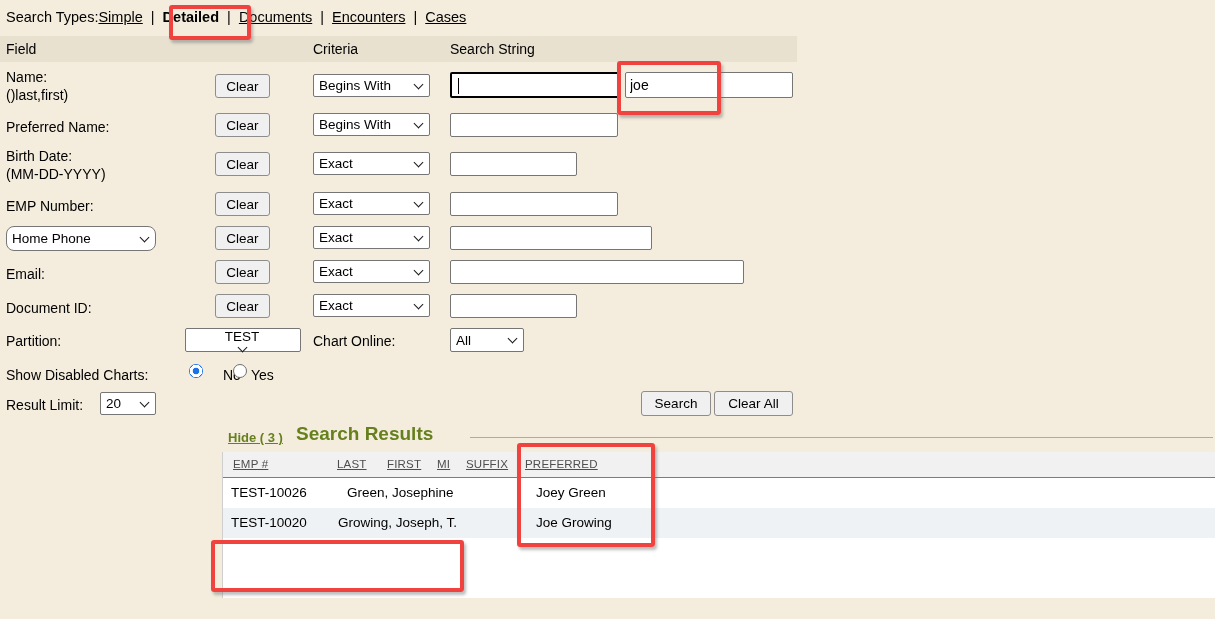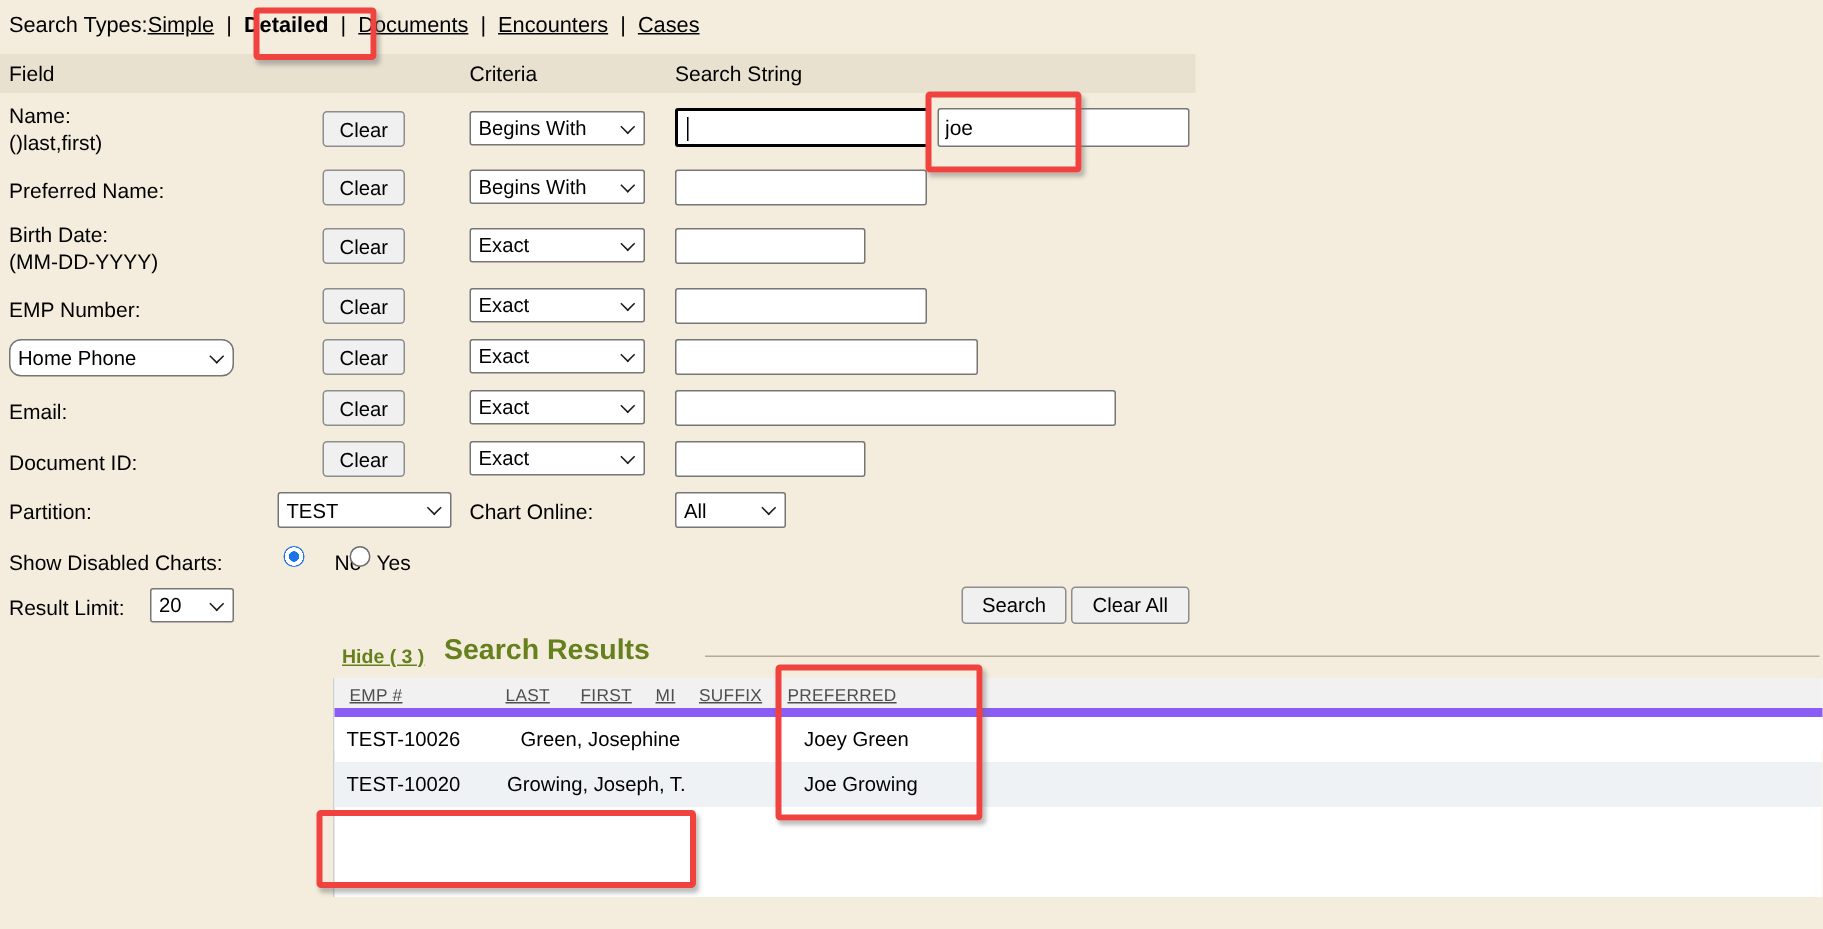--- a/index.html
+++ b/index.html
@@ -41,21 +41,21 @@
   .lbl{line-height:18px;}
   
   .radio{width:14px;height:14px;border-radius:50%;box-sizing:border-box;cursor:pointer;}
   .radio.off{border:1px solid #6d6d6d;background:#fff;}
   .radio.on{background:radial-gradient(circle,#1a73e8 0 34%,#fff 36% 61%,#1a73e8 63% 100%);}
   
   .olive{color:#66801e;}
   .legendline{border-top:1px solid #b3ab98;height:0;}
   .tbl{background:#fff;border-left:1px solid #cfcfcf;}
   .thead{position:absolute;left:0;top:0;width:100%;height:26px;background:#f1f1f1;
-         border-bottom:6px solid #8b5cf6;box-sizing:border-box;}
+         border-bottom:1px solid #8b5cf6;box-sizing:border-box;}
   .th{position:absolute;top:0;line-height:25px;font-size:11.5px;color:#4e4e4e;
       text-decoration:underline;letter-spacing:.2px;cursor:pointer;}
   .trow{position:absolute;left:0;width:100%;font-size:13.5px;line-height:30px;}
   .td{position:absolute;top:0;line-height:30px;white-space:nowrap;}
   .tfoot{position:absolute;left:0;width:100%;background:#f2f2f2;border-bottom:1px solid #dddddd;
          box-sizing:border-box;font-size:11.5px;color:#222;}
   
   .redbox{
     position:absolute;border:4px solid #f0433f;border-radius:3px;
     box-shadow:2px 3px 3px rgba(110,110,110,.45);pointer-events:none;
@@ -143,21 +143,21 @@
 
 <div class="abs lbl" style="left:6px;top:299px;">Document ID:</div>
 <button class="abs btn" style="left:215px;top:294px;width:55px;height:24px;">Clear</button>
 <div class="abs sel" style="left:313px;top:294px;width:117px;height:23px;">
   <span>Exact</span>
     <span class="chev"></span>
 </div>
 <input class="abs inp" style="left: 450px; top: 294px; width: 127px; height: 24px;" value="">
 
 <div class="abs lbl" style="left:6px;top:332px;">Partition:</div>
-<div class="abs sel" style="left:185px;top:328px;width:116px;height:24px;">
+<div class="abs sel" style="left:185px;top:328px;width:116px;height:24px;flex-direction:column;">
   <span>TEST</span>
     <span class="chev"></span>
 </div>
 <div class="abs lbl" style="left:313px;top:332px;">Chart Online:</div>
 <div class="abs sel" style="left:450px;top:328px;width:74px;height:24px;">
   <span>All</span>
     <span class="chev"></span>
 </div>
 
 <div class="abs lbl" style="left:6px;top:366px;">Show Disabled Charts:</div>

